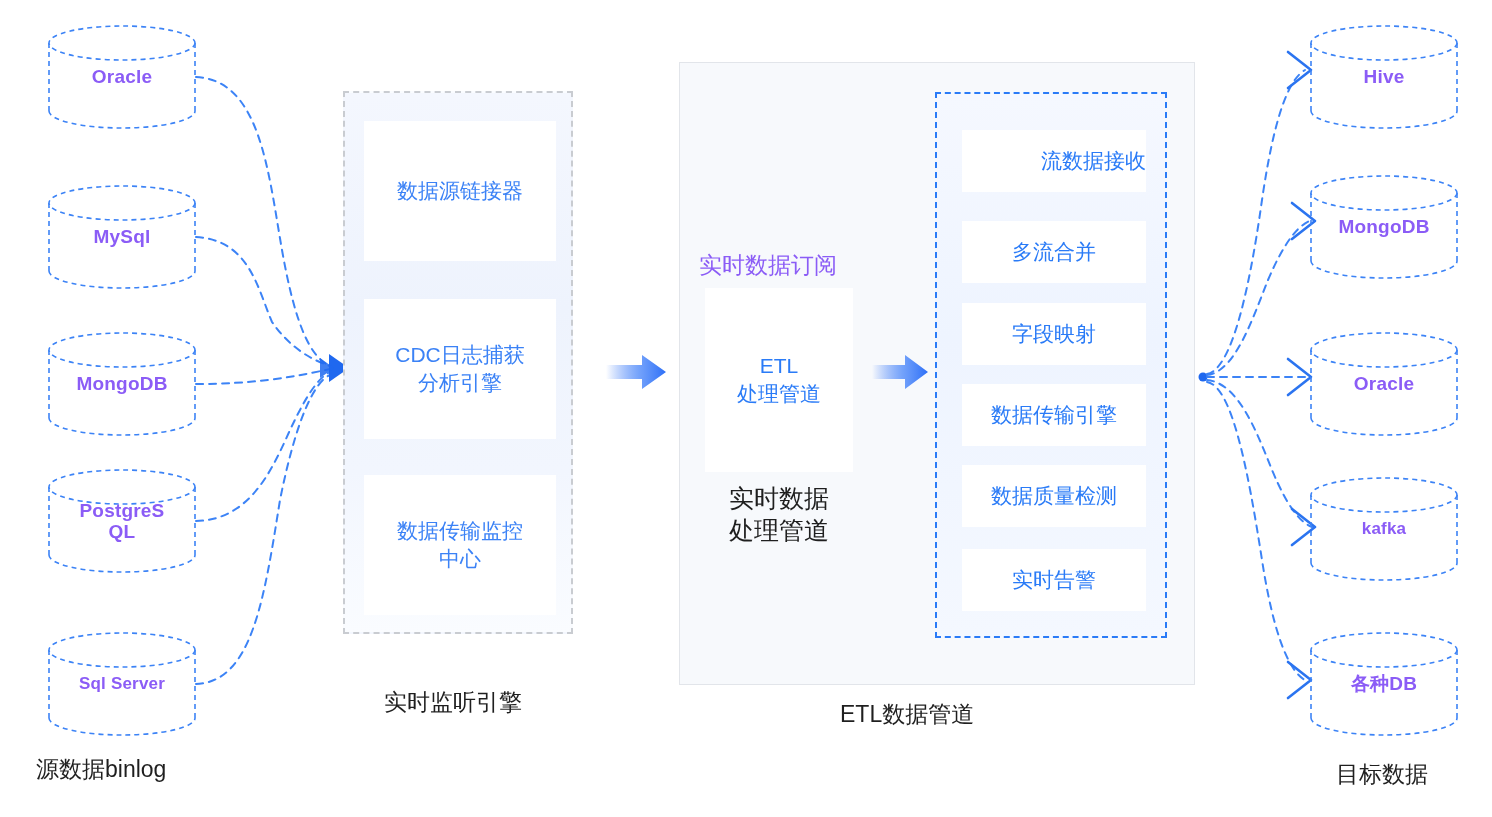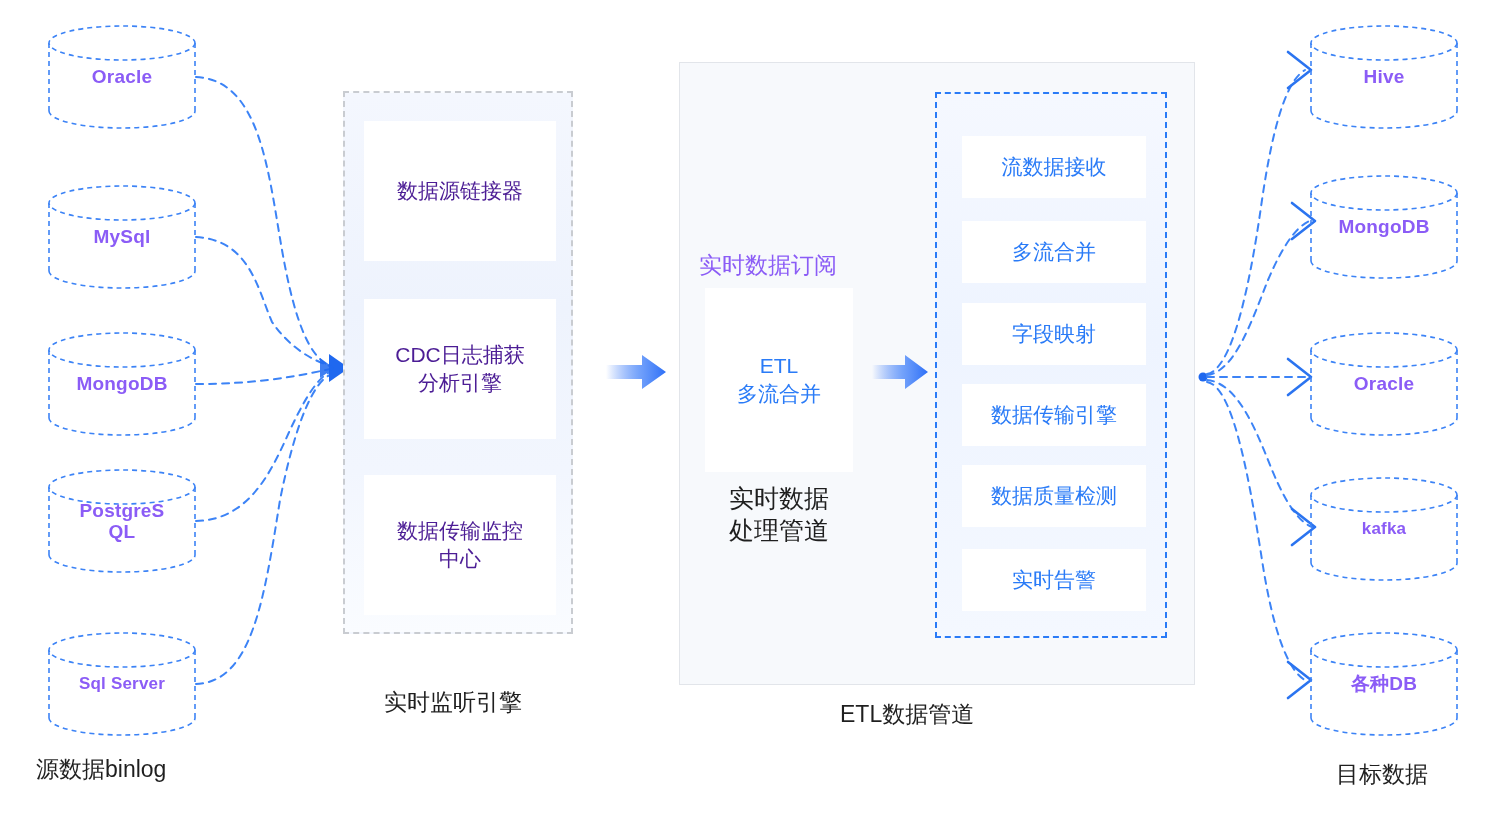--- a/index.html
+++ b/index.html
@@ -86,21 +86,21 @@
   .lcard {
     position: absolute;
     left: 19px;
     width: 192px;
     background: #ffffff;
     box-shadow: 0 0 0 0 rgba(0,0,0,0);
     display: flex;
     align-items: center;
     justify-content: center;
     text-align: center;
-    color: #4c1d95;
+    color: #3b82f6;
     font-size: 21px;
     line-height: 1.32;
     box-sizing: border-box;
   }
 
   
   #etl-panel {
     position: absolute;
     left: 679px;
     top: 62px;
@@ -289,32 +289,32 @@
   <svg class="flow-arrow" style="left:606px; top:352px;" width="64" height="40" viewBox="0 0 64 40">
     <path d="M0,13 L36,13 L36,3 L60,20 L36,37 L36,27 L0,27 Z" fill="url(#gradArrow)"></path>
   </svg>
 
   <div id="etl-panel"></div>
 
   <div id="subscribe-label">实时数据订阅</div>
 
   <div id="etl-card">
     <span>ETL
-多流合并</span>
+处理管道</span>
   </div>
 
   <div class="caption center" style="left:705px; top:482px; width:148px; font-size:25px;">实时数据
 处理管道</div>
 
   <svg class="flow-arrow" style="left:872px; top:352px;" width="60" height="40" viewBox="0 0 60 40">
     <path d="M0,13 L33,13 L33,3 L56,20 L33,37 L33,27 L0,27 Z" fill="url(#gradArrow)"></path>
   </svg>
 
   <div id="stage-panel">
-    <div class="scard" style="top:42px;">
+    <div class="scard" style="top:36px;justify-content:flex-end;">
       <span>流数据接收</span>
     </div>
     <div class="scard" style="top:209px;">
       <span>字段映射</span>
     </div>
     <div class="scard" style="top:127px;">
       <span>多流合并</span>
     </div>
     <div class="scard" style="top:290px;">
       <span>数据传输引擎</span>

